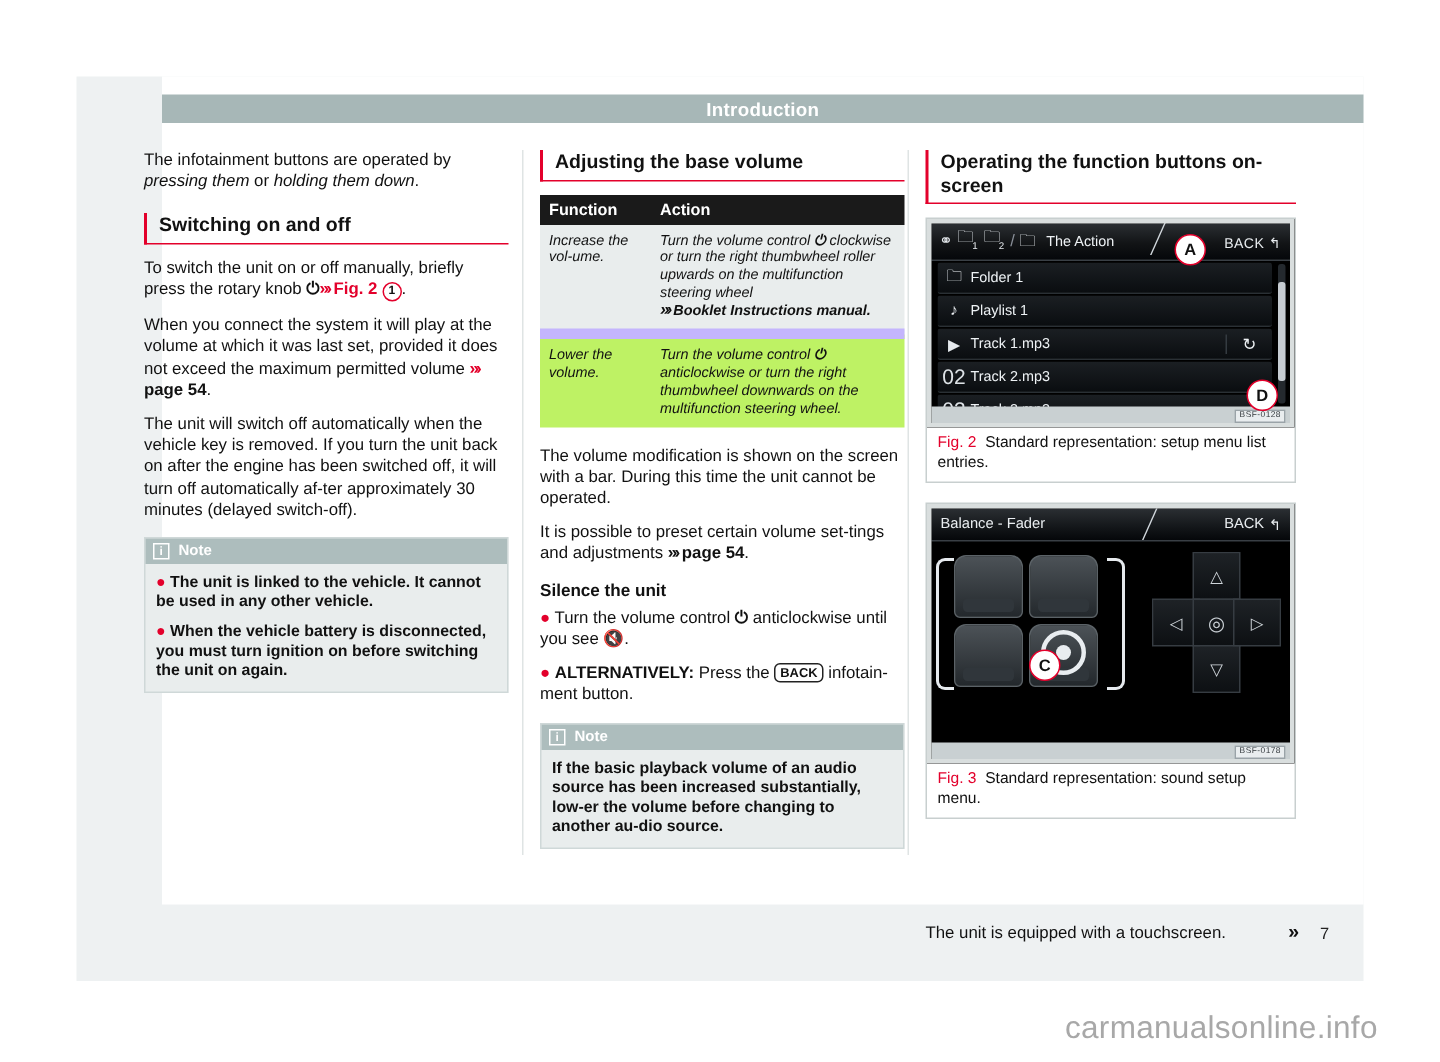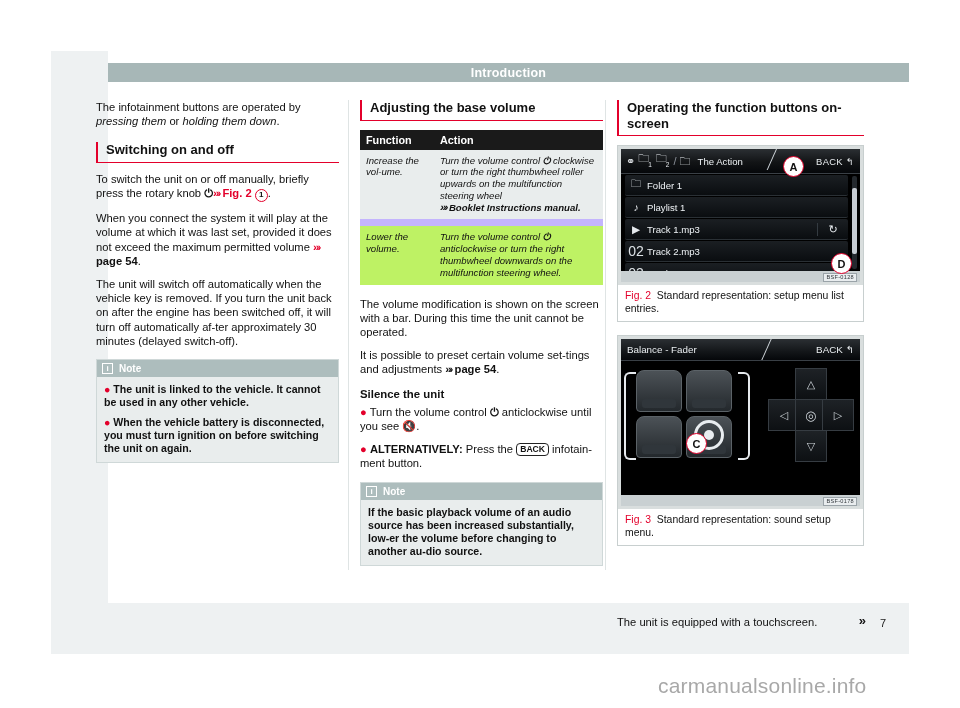--- a/index.html
+++ b/index.html
@@ -451,21 +451,21 @@
   }
   .folio {
     position: absolute;
     left: 880px;
     top: 617px;
     font-size: 11px;
     color: #222;
   }
   .watermark {
     position: absolute;
-    left: 658px;
+    left: 710px;
     top: 674px;
     font-size: 21px;
     color: #a8a8a8;
     letter-spacing: .2px;
   }
 </style>
 </head>
 <body>
 
 <div class="page-backdrop"></div>

